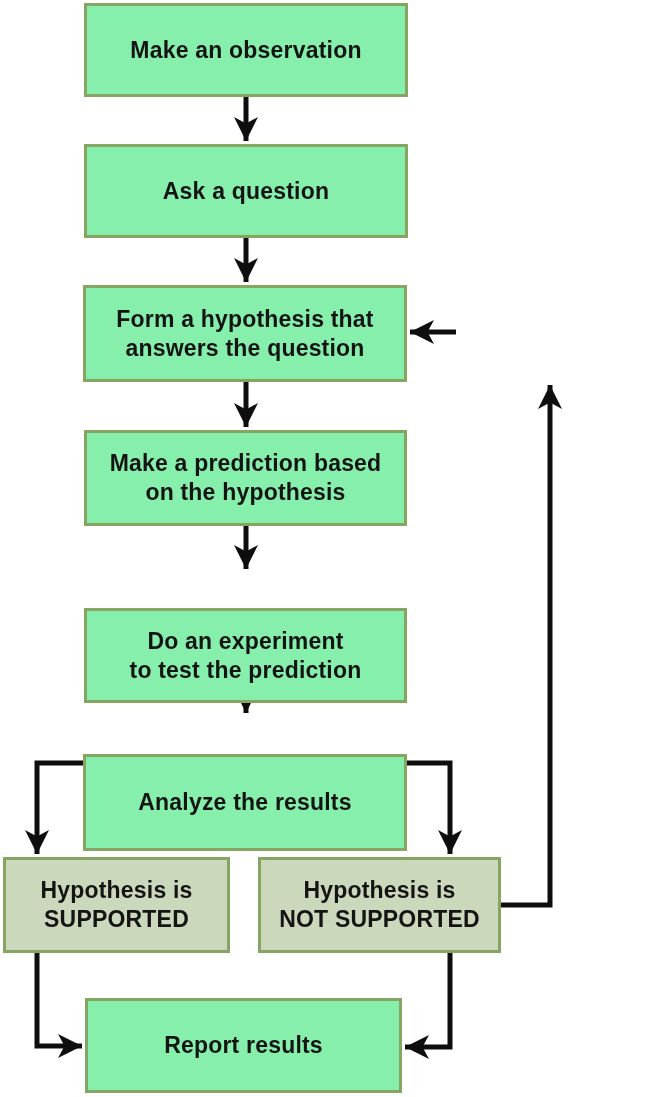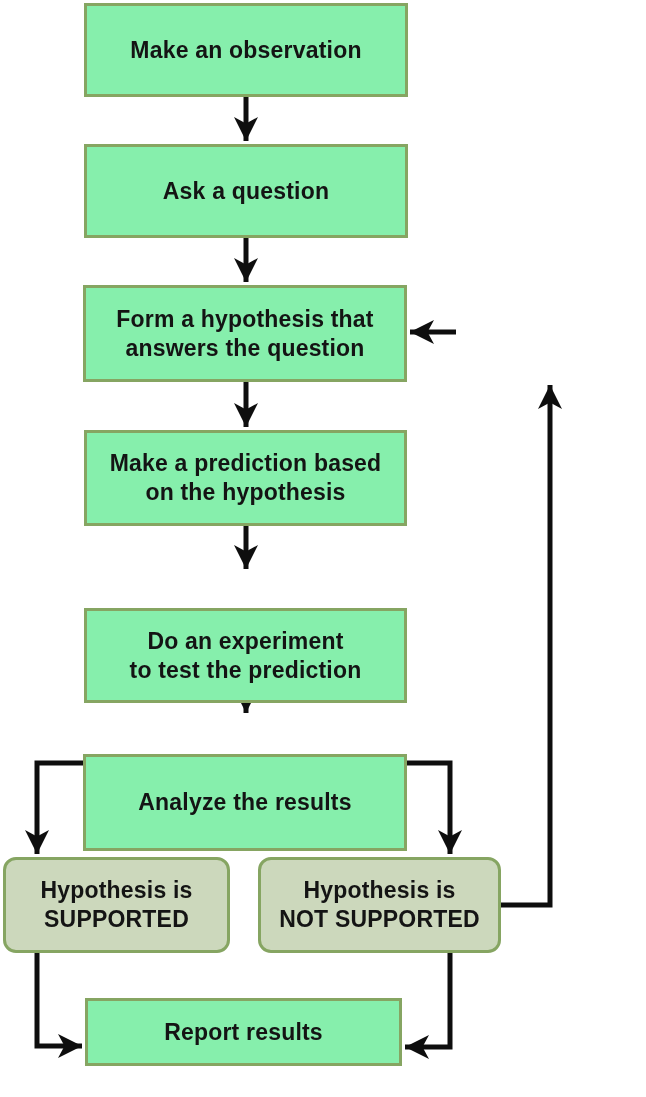--- a/index.html
+++ b/index.html
@@ -35,21 +35,20 @@
     text-align: center;
     font-weight: bold;
     font-size: 23px;
     line-height: 1.25;
     color: #141414;
     white-space: pre-line;
     letter-spacing: 0.2px;
   }
   .node.dark {
     background: #ccd8bc;
-    border-radius: 13px;
   }
 </style>
 </head>
 <body>
 
 <div class="canvas">
 
   <svg class="connectors" viewBox="0 0 646 1097" xmlns="http://www.w3.org/2000/svg">
     <defs>
       <marker id="ah" markerWidth="5.4" markerHeight="5.4" refX="4.8" refY="2.4" orient="auto" markerUnits="strokeWidth">
@@ -86,15 +85,15 @@
 
   <div class="node" style="left:83px;  top:716px; width:324px; height:97px;margin-top:38px;">Analyze the results</div>
 
 
   <div class="node dark" style="left:3px;   top:857px; width:227px; height:96px;">Hypothesis is
 SUPPORTED</div>
 
   <div class="node dark" style="left:258px; top:857px; width:243px; height:96px;">Hypothesis is
 NOT SUPPORTED</div>
 
-  <div class="node" style="left:85px;  top:998px; width:317px; height:68px;">Report results</div>
+  <div class="node" style="left:85px;  top:998px; width:317px; height:95px;">Report results</div>
 
 </div>
 
 </body></html>

